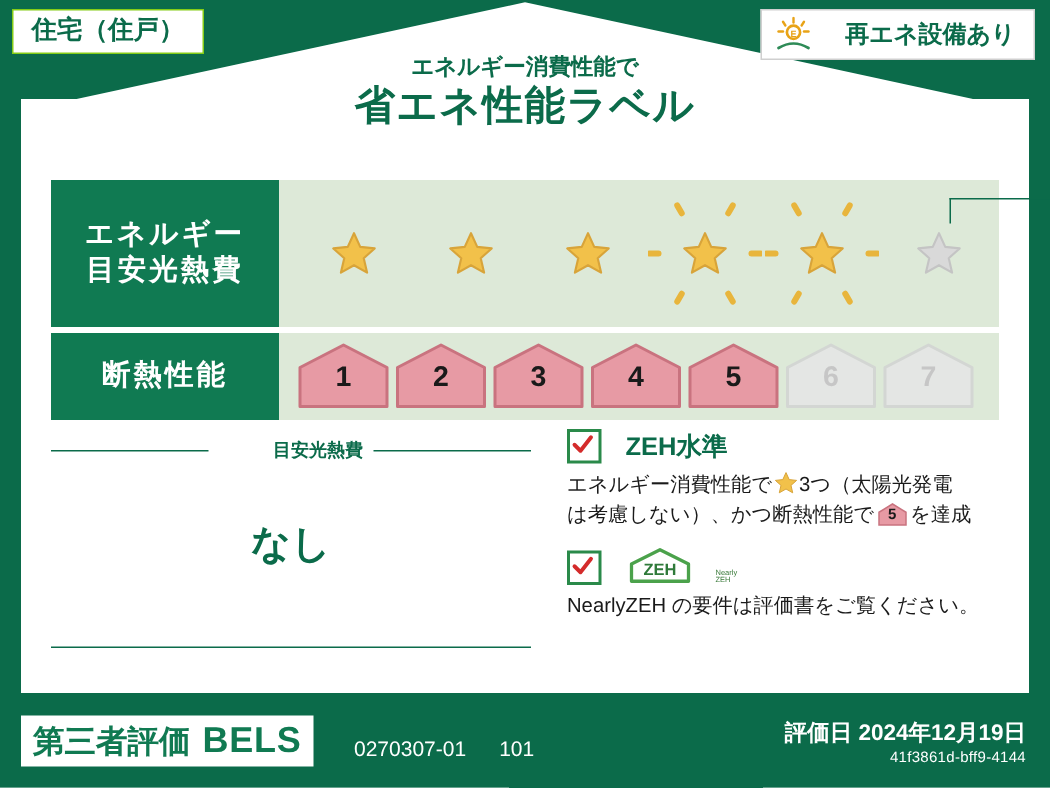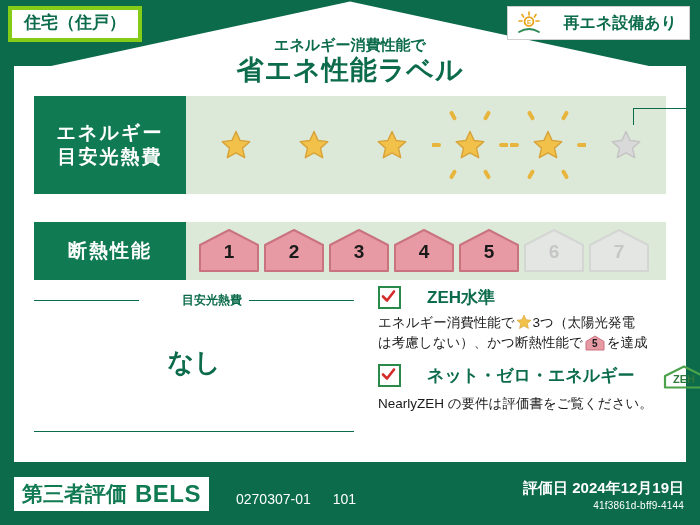--- a/index.html
+++ b/index.html
@@ -18,21 +18,21 @@
     background:#ffffff;
   }
   .roof-inner{
     position:absolute;left:14px;top:0;width:672px;height:74px;
     background:#fff;
     clip-path:polygon(0% 100%, 50% 2%, 100% 100%);
   }
   
   .house-tag{
     position:absolute;left:8px;top:6px;
-    background:#fff;border:4px solid #84cc16;
+    background:#fff;border:1px solid #84cc16;
     padding:4px 12px 5px 12px;
     color:#0b6b4a;font-weight:bold;font-size:17px;letter-spacing:0px;
     line-height:1.1;z-index:40;
   }
   .renew-badge{
     position:absolute;right:10px;top:6px;
     background:#fff;border:1px solid #cfcfcf;
     padding:4px 12px 4px 8px;z-index:40;
     display:flex;align-items:center;gap:22px;
     color:#0b6b4a;font-weight:bold;font-size:16px;
@@ -47,21 +47,21 @@
   
   .row{
     position:absolute;display:flex;align-items:stretch;
     background:#dde9d8;
   }
   .row-key{
     background:#107a52;color:#fff;font-weight:bold;
     display:flex;flex-direction:column;justify-content:center;align-items:center;
     line-height:1.25;letter-spacing:2px;
   }
-  #row-energy{left:34px;top:96px;width:632px;height:98px;}
+  #row-energy{left:34px;top:120px;width:632px;height:98px;}
   #row-energy .row-key{width:152px;font-size:19px;}
   #row-insul{left:34px;top:222px;width:632px;height:58px;}
   #row-insul .row-key{width:152px;font-size:19px;}
   .row-val{flex:1;position:relative;display:flex;align-items:center;}
   
   .stars{display:flex;align-items:center;gap:2px;padding-left:12px;}
   .star-slot{position:relative;width:76px;height:76px;}
   .star-slot svg{position:absolute;left:0;top:0;}
   .bracket{
     position:absolute;left:447px;top:12px;width:135px;height:16px;
@@ -83,21 +83,21 @@
   .cost-head{display:flex;align-items:center;gap:7px;}
   .cost-head .ln{flex:1;height:1.5px;background:#0b6b4a;}
   .cost-head .tx{color:#0b6b4a;font-weight:bold;font-size:12px;white-space:nowrap;margin-left:36px;}
   .cost-val{
     margin-top:36px;text-align:center;color:#0b6b4a;
     font-weight:bold;font-size:26px;
   }
   .cost-rule{position:absolute;left:0;bottom:20px;width:100%;height:1.5px;background:#0b6b4a;}
   
   .zeh{position:absolute;left:378px;top:286px;width:296px;}
-  .zeh-line{display:flex;align-items:flex-start;gap:26px;}
+  .zeh-line{display:flex;align-items:flex-end;gap:16px;}
   .chk{width:19px;height:19px;border:2px solid #2a8a4a;background:#fff;position:relative;flex:none;}
   .chk svg{position:absolute;left:1px;top:1px;}
   .zeh-title{color:#0b6b4a;font-weight:bold;font-size:17px;white-space:nowrap;}
   .zeh-desc{
     margin-top:4px;color:#1a1a1a;font-size:13.5px;line-height:1.45;
   }
   .zeh-desc2{margin-top:5px;color:#1a1a1a;font-size:13.5px;}
   .inline-star{display:inline-block;vertical-align:-3px;margin:0 1px;}
   .inline-house{display:inline-block;vertical-align:-4px;position:relative;width:20px;height:16px;margin:0 2px;}
   .inline-house span{position:absolute;left:0;top:2px;width:20px;text-align:center;font-size:10px;font-weight:bold;color:#1a1a1a;}
@@ -302,21 +302,20 @@
           </svg><span>5</span></span><span>を達成</span>
     </div>
 
     <div class="zeh-block2">
       <div class="zeh-line">
         <div class="chk">
           <svg width="15" height="15" viewBox="0 0 15 15">
             <path d="M2 7.5 L6 11.5 L13 2.5" fill="none" stroke="#d42b2b" stroke-width="2.6" stroke-linecap="round" stroke-linejoin="round"></path>
           </svg>
         </div>
-        <div class="zeh-title">ネット・ゼロ・エネルギー</div>
         <svg class="zeh-logo" viewBox="0 0 46 26">
           <path d="M4 12 L23 2.5 L42 12 L42 23.5 L4 23.5 Z" fill="none" stroke="#4ba24b" stroke-width="2.2" stroke-linejoin="round"></path>
           <text x="23" y="19" font-size="11" font-weight="bold" fill="#2f7a3a" text-anchor="middle" font-family="Liberation Sans, sans-serif">ZEH</text>
         </svg>
         <div class="zeh-nearly">Nearly<br>ZEH</div>
       </div>
       <div class="zeh-desc2">NearlyZEH の要件は評価書をご覧ください。</div>
     </div>
 
   </div>

